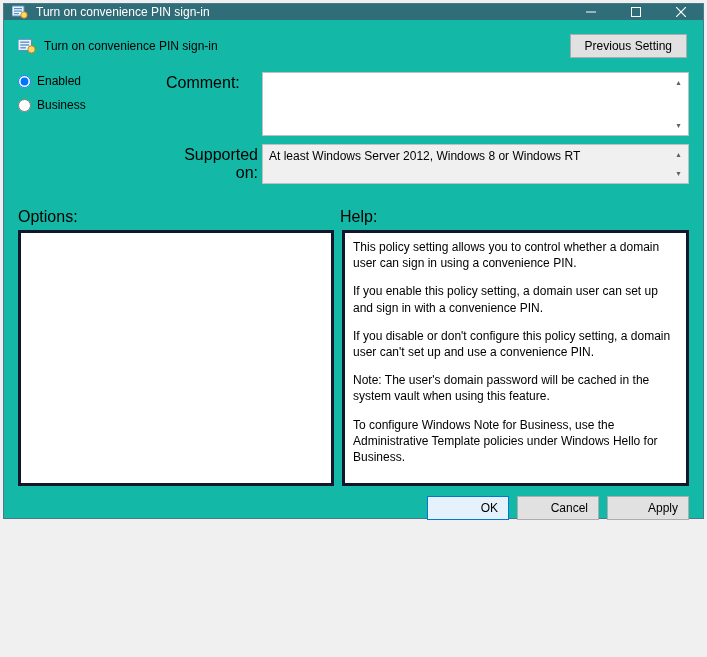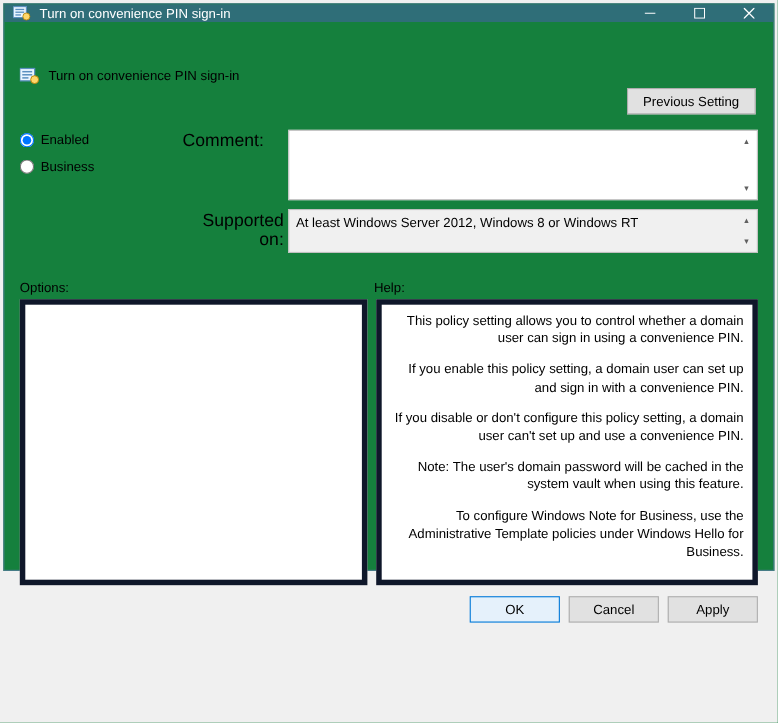--- a/index.html
+++ b/index.html
@@ -9,21 +9,21 @@
     background: #f0f0f0;
     font-family: "Segoe UI", Tahoma, sans-serif;
     font-size: 12px;
     color: #000;
     width: 707px;
     height: 657px;
   }
   .window {
     width: 701px;
     height: 516px;
-    background: #15803d;
+    background: #14b8a6;
     border: 1px solid #4a7a8c;
     display: flex;
     flex-direction: column;
   }
   .titlebar {
     height: 30px;
     background: #2f6e78;
     color: #fff;
     display: flex;
     align-items: center;
@@ -50,21 +50,21 @@
   .header-row {
     display: flex;
     align-items: center;
     margin-bottom: 14px;
     margin-top: 4px;
   }
   .header-row .policy-icon {
     width: 18px; height: 18px; margin-right: 8px;
   }
   .header-row .policy-name { flex: 1; font-size: 12px; }
-  .nav-buttons { display: flex; gap: 8px; margin-right: 2px; margin-top: 46px; }
+  .nav-buttons { display: flex; gap: 8px; margin-right: 2px; }
   .btn {
     background: #e1e1e1;
     border: 1px solid #adadad;
     padding: 4px 14px;
     font-size: 12px;
     font-family: inherit;
     min-width: 70px;
   }
   .btn.default { border: 1px solid #0078d7; background:#e5f1fb;}
   .config-row {
@@ -104,45 +104,44 @@
     justify-content: space-between;
   }
   .scroll-arrow {
     width: 17px; height: 17px;
     display:flex;align-items:center;justify-content:center;
     color:#606060;font-size:8px;
   }
   .comment-box { height: 64px; position: relative; }
   .supported-box { height: 40px; background:#f0f0f0; position:relative; padding:4px 6px;}
   .panes-labels { display: flex; margin-top: 8px; margin-bottom: 4px;}
-  .panes-labels .lab { font-size:12px; }
+  .panes-labels .lab { font-size:16px; }
   .panes-labels .lab.options { width: 322px;}
   .panes {
     display: flex;
     gap: 8px;
     flex: 1;
   }
   .pane {
-    border: 5px solid #0f172a;
+    border: 3px solid #0f172a;
     background: #fff;
     padding: 6px 8px;
     font-size: 12px;
     overflow: hidden;
-    text-align: right;
   }
   .pane.options { width: 316px; }
   .pane.help { flex: 1; line-height: 1.35;}
   .pane.help p { margin: 0 0 12px 0;}
   .footer {
     display: flex;
     justify-content: flex-end;
     gap: 8px;
     padding-top: 10px;
   }
-  .footer .btn { min-width: 82px; padding: 4px 10px;}
+  .footer .btn { min-width: 82px; padding: 4px 10px; text-align: right;}
 </style>
 </head>
 <body>
 
 <div class="window">
 
   <div class="titlebar">
     <span class="app-icon">
       <svg width="16" height="16" viewBox="0 0 16 16">
         <rect x="0" y="2" width="12" height="10" fill="#e8f4ff" stroke="#5a8fbf" stroke-width="1"></rect>

